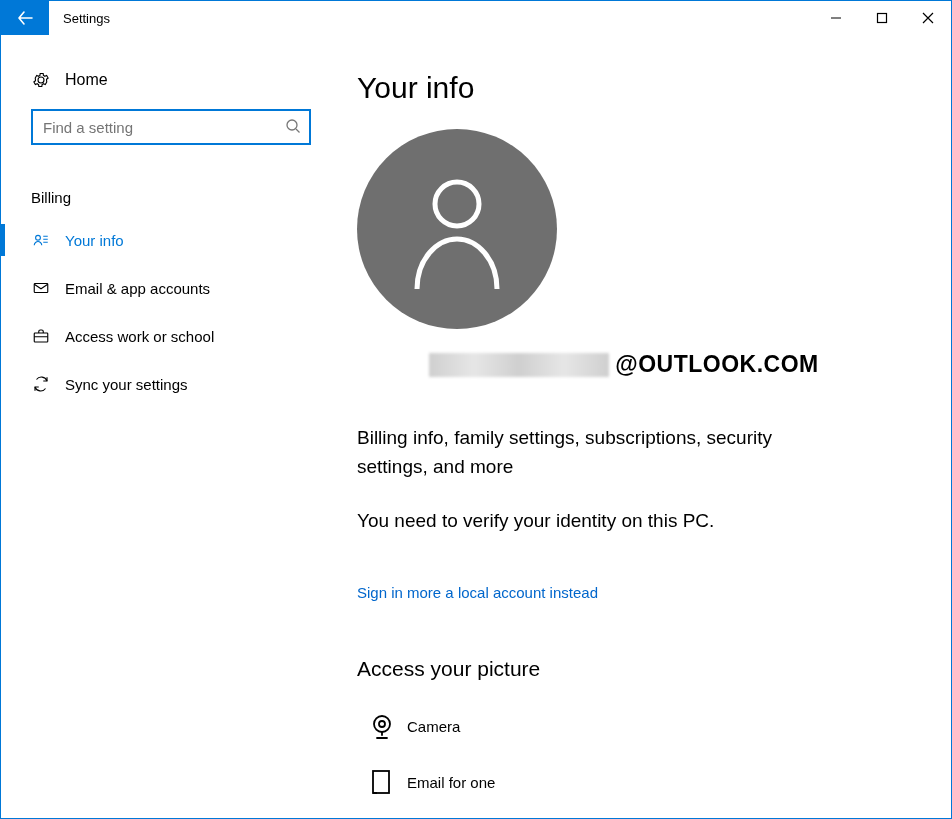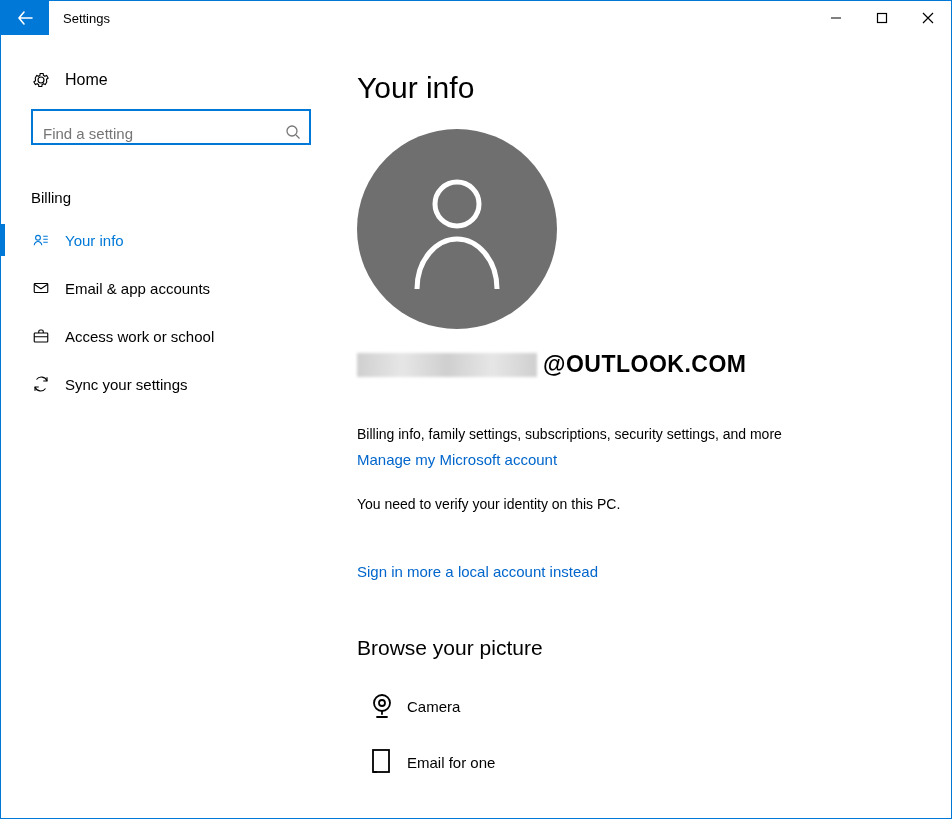--- a/index.html
+++ b/index.html
@@ -70,21 +70,21 @@
     cursor: pointer;
   }
   .home-row .icon { width: 20px; display:flex; justify-content:center; }
   .home-row .lbl { margin-left: 14px; font-size: 16px; }
 
   .search-box {
     margin: 6px 10px 0 30px;
     border: 2px solid #0078d7;
     height: 36px;
     display: flex;
-    align-items: flex-end;
+    align-items: center;
     padding: 0 8px 0 8px;
   }
   .search-box input {
     flex: 1;
     border: none;
     outline: none;
     font-size: 15px;
     color: #666;
     font-family: inherit;
     background: transparent;
@@ -126,34 +126,35 @@
     width: 200px; height: 200px;
     border-radius: 50%;
     background: #6f6f6f;
     display:flex; align-items:center; justify-content:center;
     margin-bottom: 22px;
   }
 
   .email-row {
     display:flex; align-items:center;
     margin-bottom: 46px;
+    justify-content: center;
   }
   .redacted {
     width: 180px; height: 24px;
     background: linear-gradient(90deg,#cfcfcf,#e6e6e6,#cfcfcf,#e6e6e6,#cfcfcf);
     margin-right: 6px;
     filter: blur(1.5px);
   }
   .email-text {
     font-size: 23px;
     font-weight: 700;
     letter-spacing: 0.5px;
   }
 
-  .body-text { font-size: 14px; line-height: 1.5; max-width: 430px; }
+  .body-text { font-size: 19px; line-height: 1.5; max-width: 430px; }
   .link { color: #0066cc; cursor: pointer; font-size: 15px; }
   .mt8 { margin-top: 6px; }
   .mt-block { margin-top: 26px; }
 
   .section-header {
     font-size: 21px;
     font-weight: 400;
     margin-top: 56px;
     margin-bottom: 18px;
   }
@@ -272,27 +273,26 @@
         <path d="M15 120c0-30 20-50 40-50s40 20 40 50" stroke="#fff" stroke-width="5" fill="none"></path>
       </svg>
     </div>
 
     <div class="email-row">
       <div class="redacted"></div>
       <div class="email-text">@OUTLOOK.COM</div>
     </div>
 
     <div class="body-text">Billing info, family settings, subscriptions, security settings, and more</div>
-    <div class="link mt8">Manage my Microsoft account</div>
 
     <div class="body-text mt-block">You need to verify your identity on this PC.</div>
 
     <div class="link" style="margin-top:48px;">Sign in more a local account instead</div>
 
-    <div class="section-header">Browse your picture</div>
+    <div class="section-header">Access your picture</div>
 
     <div class="pic-row">
       <span class="icon">
         <svg width="28" height="28" viewBox="0 0 28 28">
           <circle cx="14" cy="11" r="8" stroke="#000" stroke-width="1.8" fill="none"></circle>
           <circle cx="14" cy="11" r="3" stroke="#000" stroke-width="1.8" fill="none"></circle>
           <path d="M14 19v3M9 25h10" stroke="#000" stroke-width="1.8" fill="none" stroke-linecap="round"></path>
         </svg>
       </span>
       <span class="lbl">Camera</span>

